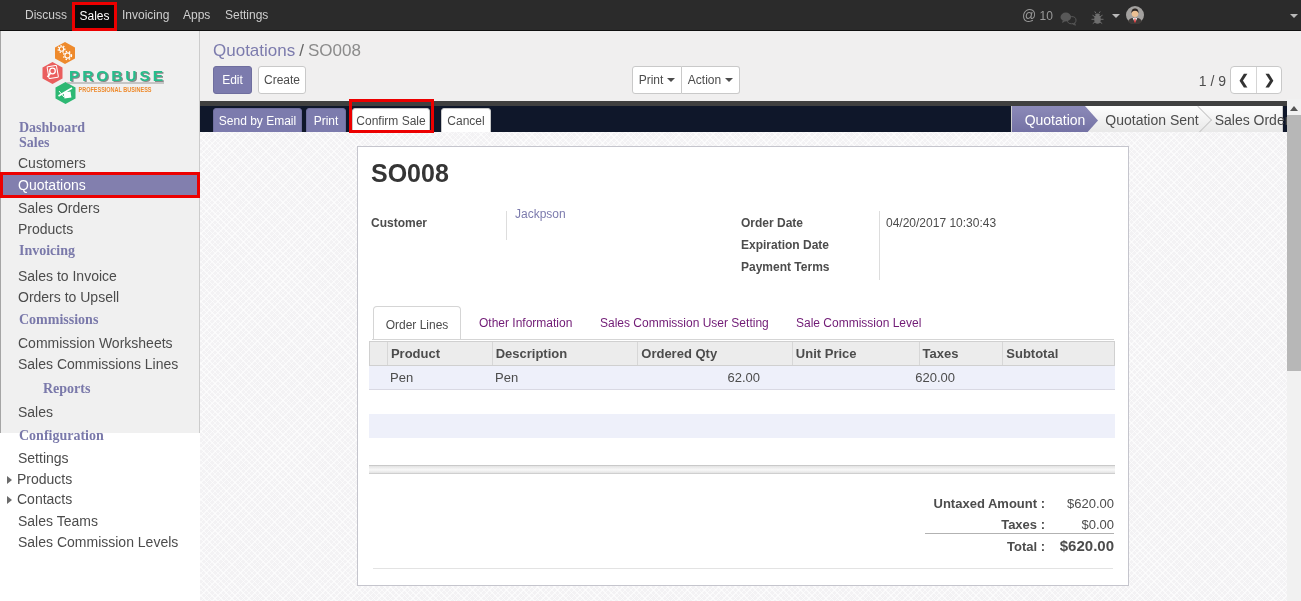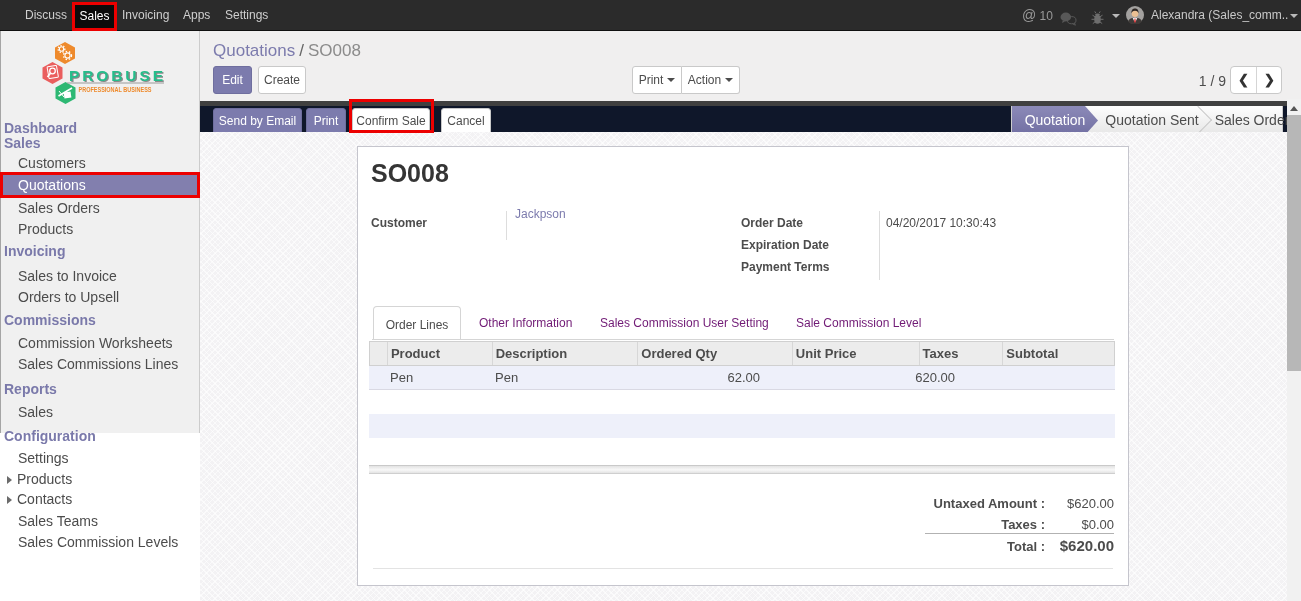--- a/index.html
+++ b/index.html
@@ -9,21 +9,21 @@
 
 
 #nav { position:absolute; left:0; top:0; width:1301px; height:31px; background:#2b2b2b; border-bottom:1px solid #101010; }
 #nav .item { position:absolute; top:0; height:30px; line-height:30px; color:#cfcfcf; font-size:12px; }
 #salesbox { position:absolute; left:72px; top:2px; width:45px; height:29px; border:3px solid #ec0000; background:#0b0b0b; color:#fff; text-align:center; line-height:23px; font-size:12px; }
 #nav .right { color:#9a9a9a; }
 .caret { display:inline-block; width:0; height:0; border-left:4px solid transparent; border-right:4px solid transparent; border-top:4px solid #b9b9b9; vertical-align:middle; margin-left:4px; }
 
 
 #sidebar { position:absolute; left:0; top:31px; width:200px; height:402px; background:#f0f0f0; border-right:1px solid #cccccc; border-left:1px solid #a5a5a5; }
-.snavh { position:absolute; left:3px; color:#7a79aa; font-weight:bold; font-size:14px; }
+.snavh { position:absolute; left:18px; color:#7a79aa; font-weight:bold; font-size:14px;font-family:Liberation Serif, serif; }
 .snavi { position:absolute; left:17px; color:#4c4c4c; font-size:14px; }
 #qhl { position:absolute; left:0; top:144px; width:199px; height:21px; background:#827fae; color:#fff; font-size:14px; line-height:21px; padding-left:17px; }
 .redbox { position:absolute; border:3px solid #ec0000; z-index:50; }
 .tri { display:inline-block; width:0; height:0; border-top:4px solid transparent; border-bottom:4px solid transparent; border-left:5px solid #6b6b6b; margin-right:5px; position:relative; left:-11px; }
 
 
 #cp { position:absolute; left:200px; top:31px; width:1101px; height:70px; background:#f0efef; }
 #breadcrumb { position:absolute; left:13px; top:10px; font-size:17px; }
 #breadcrumb a { color:#7c7bad; text-decoration:none; }
 #breadcrumb .sep { color:#666; padding:0 4px; }
@@ -136,21 +136,20 @@
     <div class="item" style="left:1126px; top:5px;">
       <svg width="18" height="18" viewBox="0 0 18 18">
           <circle cx="9" cy="9" r="9" fill="#a3a19f"></circle>
           <path d="M2 15.5 C3.5 12.3 6 11.8 9 11.8 s5.5 .5 7 3.7 A9 9 0 0 1 2 15.5z" fill="#3d3a38"></path>
           <path d="M6.7 12.2 L9 16.5 L11.3 12.2 L9 11.6z" fill="#f5f3f0"></path>
           <path d="M8.55 12.4h0.9l0.35 3.4-0.8 1.2-0.8-1.2z" fill="#d8262c"></path>
           <circle cx="9" cy="7.6" r="3.4" fill="#eac093"></circle>
           <path d="M5.4 7.4 C5.3 3.9 7 2.6 9 2.6 s3.7 1.3 3.6 4.8 c-.8-1.4-1.2-2.6-3.6-2.6 s-2.8 1.2-3.6 2.6z" fill="#2e2723"></path>
         </svg>
     </div>
-    <div class="item" style="left:1151px; color:#c9c9c9;">Alexandra (Sales_comm..</div>
     <div class="item" style="left:1286px;"><span class="caret"></span></div>
   </div>
 
   <div id="sidebar">
     <svg id="logo" style="position:absolute; left:36px; top:8px;" width="130" height="72" viewBox="0 0 130 72">
       <g>
         <polygon points="28,3 38,8.5 38,19.5 28,25 18,19.5 18,8.5" fill="#ee8a2c"></polygon>
         <polygon points="15.5,23 25.5,28.5 25.5,39.5 15.5,45 5.5,39.5 5.5,28.5" fill="#ea5e5e"></polygon>
         <polygon points="28.5,43 38.5,48.5 38.5,59.5 28.5,65 18.5,59.5 18.5,48.5" fill="#2db873"></polygon>
         <g stroke="#fff" fill="none">
@@ -182,21 +181,21 @@
     <div class="snavi" style="top:124px;">Customers</div>
     <div id="qhl">Quotations</div>
     <div class="snavi" style="top:169px;">Sales Orders</div>
     <div class="snavi" style="top:190px;">Products</div>
     <div class="snavh" style="top:212px;">Invoicing</div>
     <div class="snavi" style="top:237px;">Sales to Invoice</div>
     <div class="snavi" style="top:258px;">Orders to Upsell</div>
     <div class="snavh" style="top:281px;">Commissions</div>
     <div class="snavi" style="top:304px;">Commission Worksheets</div>
     <div class="snavi" style="top:325px;">Sales Commissions Lines</div>
-    <div class="snavh" style="top:350px;">Reports</div>
+    <div class="snavh" style="top:350px;margin-left:24px;">Reports</div>
     <div class="snavi" style="top:373px;">Sales</div>
     <div class="snavh" style="top:397px;">Configuration</div>
     <div class="snavi" style="top:419px;">Settings</div>
     <div class="snavi" style="top:440px;"><span class="tri"></span><span style="position:relative;left:-11px;">Products</span></div>
     <div class="snavi" style="top:460px;"><span class="tri"></span><span style="position:relative;left:-11px;">Contacts</span></div>
     <div class="snavi" style="top:482px;">Sales Teams</div>
     <div class="snavi" style="top:503px;">Sales Commission Levels</div>
   </div>
   <div class="redbox" style="left:0px; top:172px; width:200px; height:26px;"></div>
 

